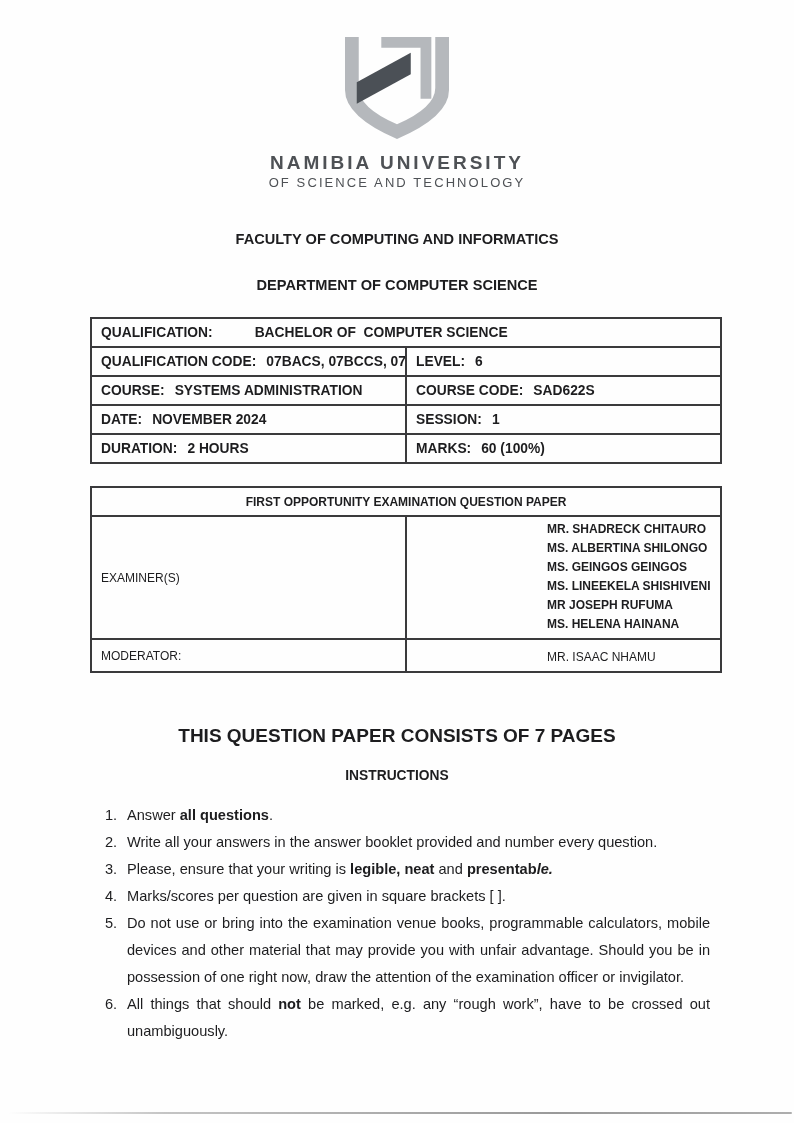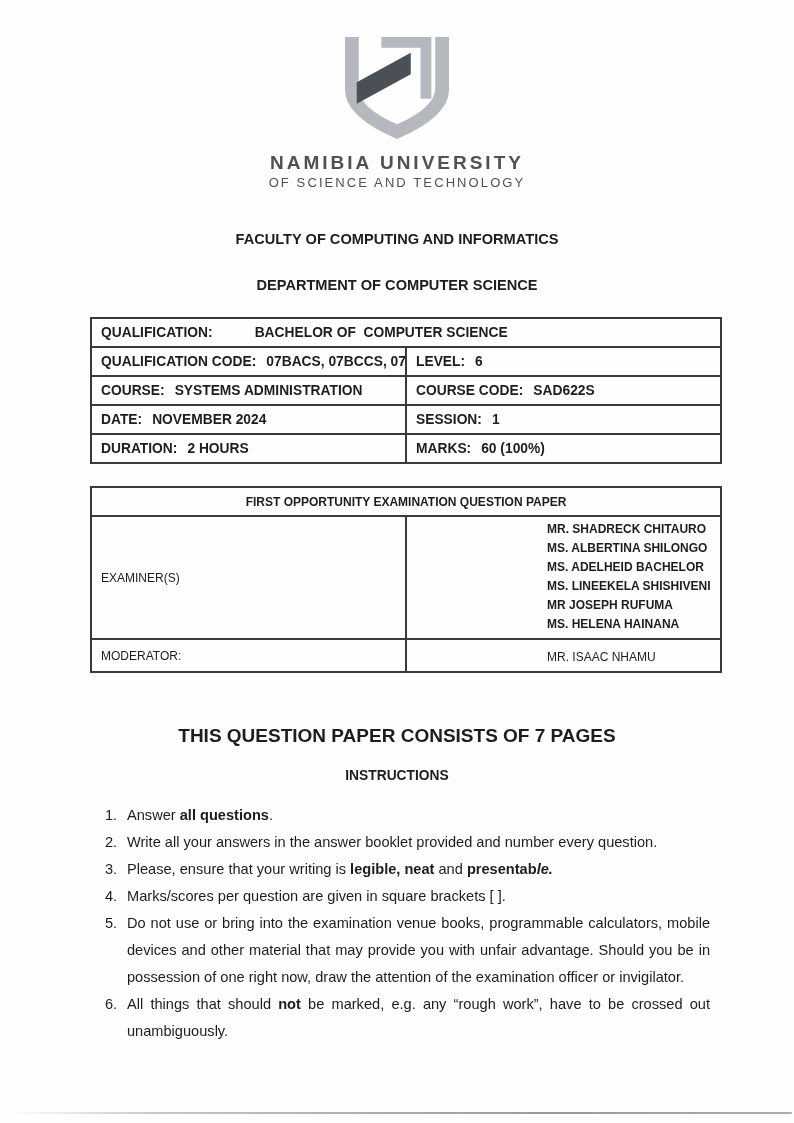--- a/index.html
+++ b/index.html
@@ -112,21 +112,21 @@
   <table class="exam">
     <tbody>
         <tr>
       <td class="exam-title" colspan="2">FIRST OPPORTUNITY EXAMINATION QUESTION PAPER</td>
     </tr>
     <tr>
       <td class="role-cell">EXAMINER(S)</td>
       <td class="names-cell">
         <div class="examiner-name">MR. SHADRECK CHITAURO</div>
         <div class="examiner-name">MS. ALBERTINA SHILONGO</div>
-        <div class="examiner-name">MS. ADELHEID BACHELOR</div>
+        <div class="examiner-name">MS. GEINGOS GEINGOS</div>
         <div class="examiner-name">MS. LINEEKELA SHISHIVENI</div>
         <div class="examiner-name">MR JOSEPH RUFUMA</div>
         <div class="examiner-name">MS. HELENA HAINANA</div>
       </td>
     </tr>
     <tr>
       <td class="role-cell">MODERATOR:</td>
       <td class="moderator-name">MR. ISAAC NHAMU</td>
     </tr>
   </tbody>

